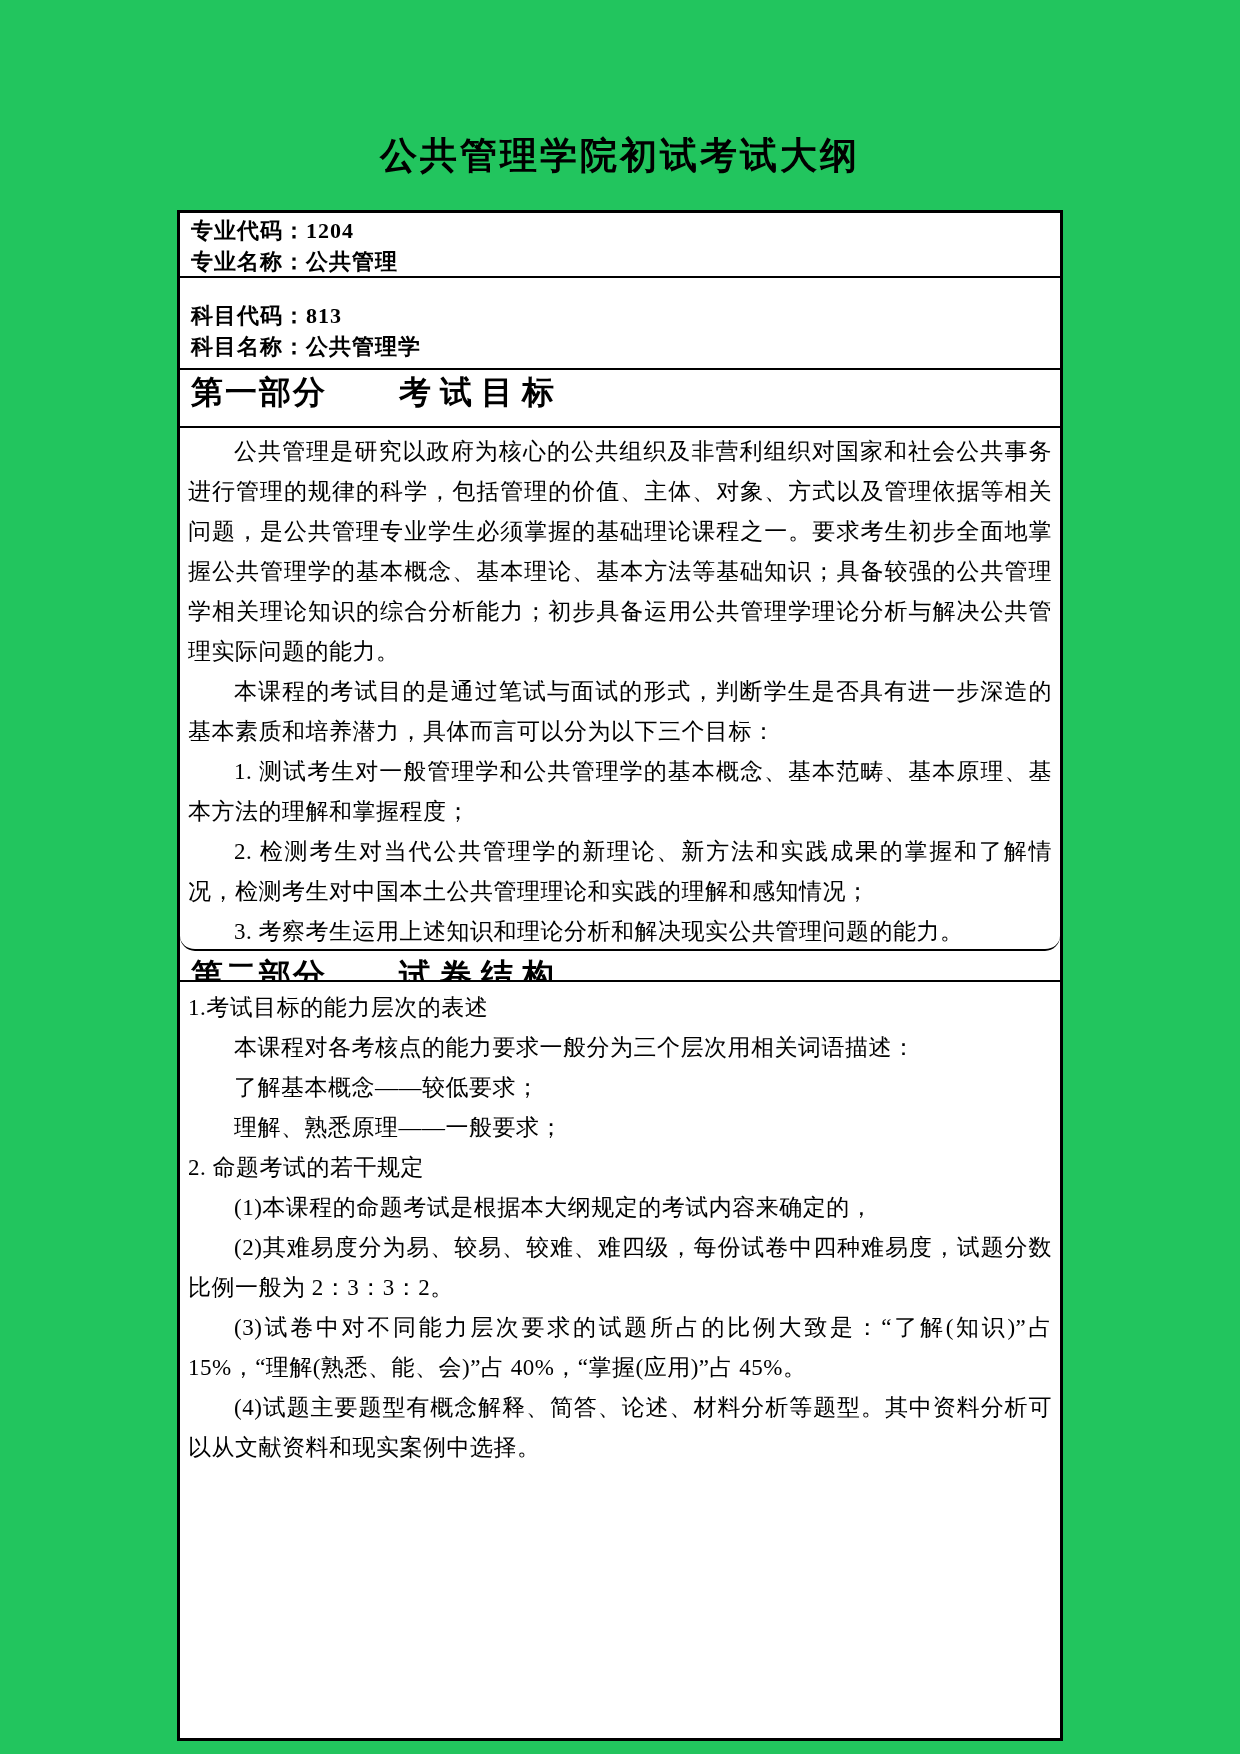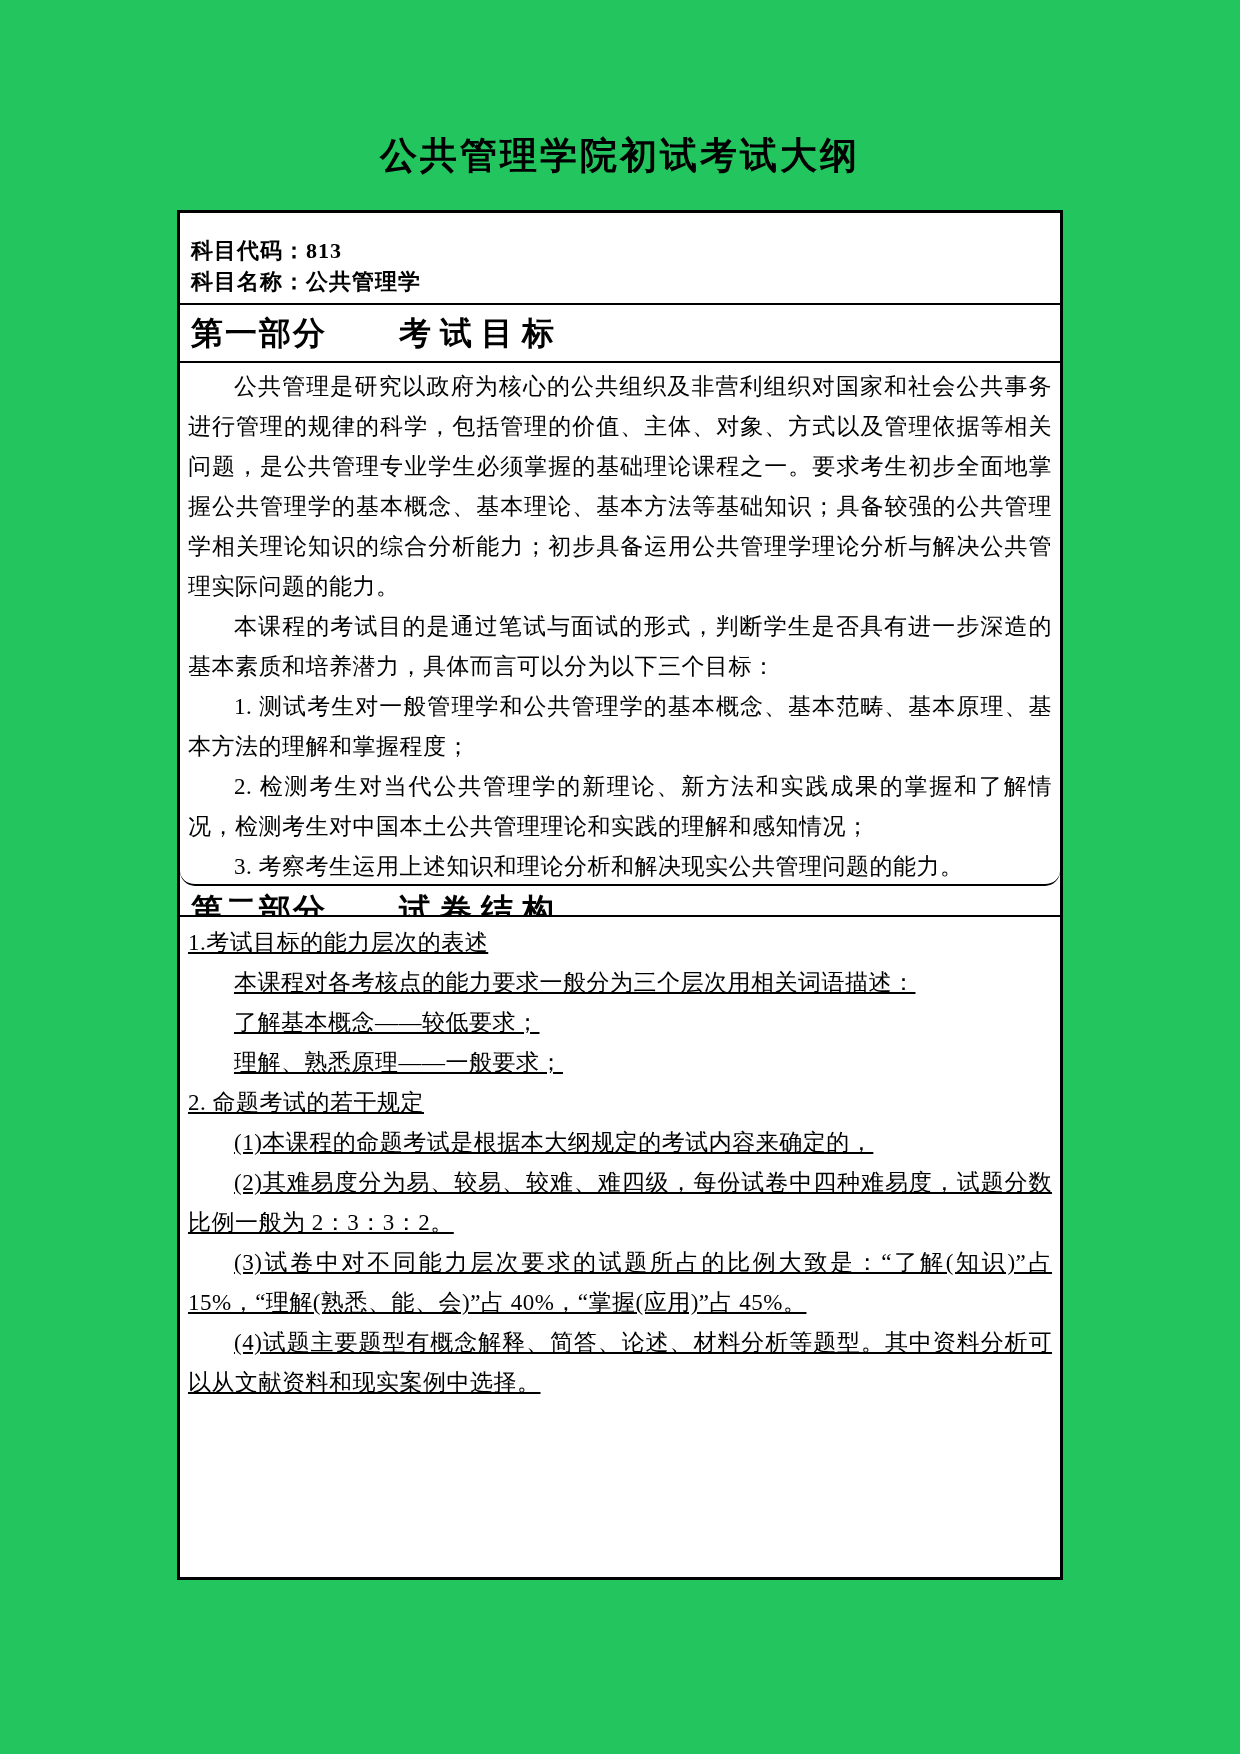--- a/index.html
+++ b/index.html
@@ -50,50 +50,54 @@
   .info-row.row-1 { height: 65px; }
   .info-row.row-2 { height: 92px; padding-top: 22px; }
   .info-line { white-space: nowrap; }
 
   .section-heading {
     font-size: 32px;
     font-weight: bold;
     padding: 5px 10px 5px 11px;
     white-space: nowrap;
   }
-  .section-heading.first { height: 58px; padding-top: 7px; }
+  .section-heading.first { height: 58px; padding-top: 1px; }
   .section-heading.second { height: 31px; padding-top: 3px; }
   .heading-part { letter-spacing: 2px; }
   .heading-title { margin-left: 72px; letter-spacing: 9px; }
 
   .section-body {
     padding: 4px 8px 0 8px;
     font-size: 23px;
     border-radius: 15px;
   }
   .section-body.first  { height: 523px; }
-  .section-body.second { height: 660px; padding-top: 6px; text-decoration: underline; }
+  .section-body.second { height: 756px; padding-top: 6px; }
   .section-body p {
     margin: 0;
     text-indent: 2em;
     line-height: 40px;
     text-align: justify;
     letter-spacing: 0.5px;
   }
   .section-body p.flush { text-indent: 0; }
 </style>
 </head>
 <body>
 
 <div class="page">
 
   <h1 class="doc-title">公共管理学院初试考试大纲</h1>
 
   <div class="doc-table">
 
+    <div class="row info-row row-1">
+      <div class="info-line">专业代码：1204</div>
+      <div class="info-line">专业名称：公共管理</div>
+    </div>
 
     <div class="row info-row row-2">
       <div class="info-line">科目代码：813</div>
       <div class="info-line">科目名称：公共管理学</div>
     </div>
 
     <div class="row section-heading first">
       <span class="heading-part">第一部分</span><span class="heading-title">考试目标</span>
     </div>
 

